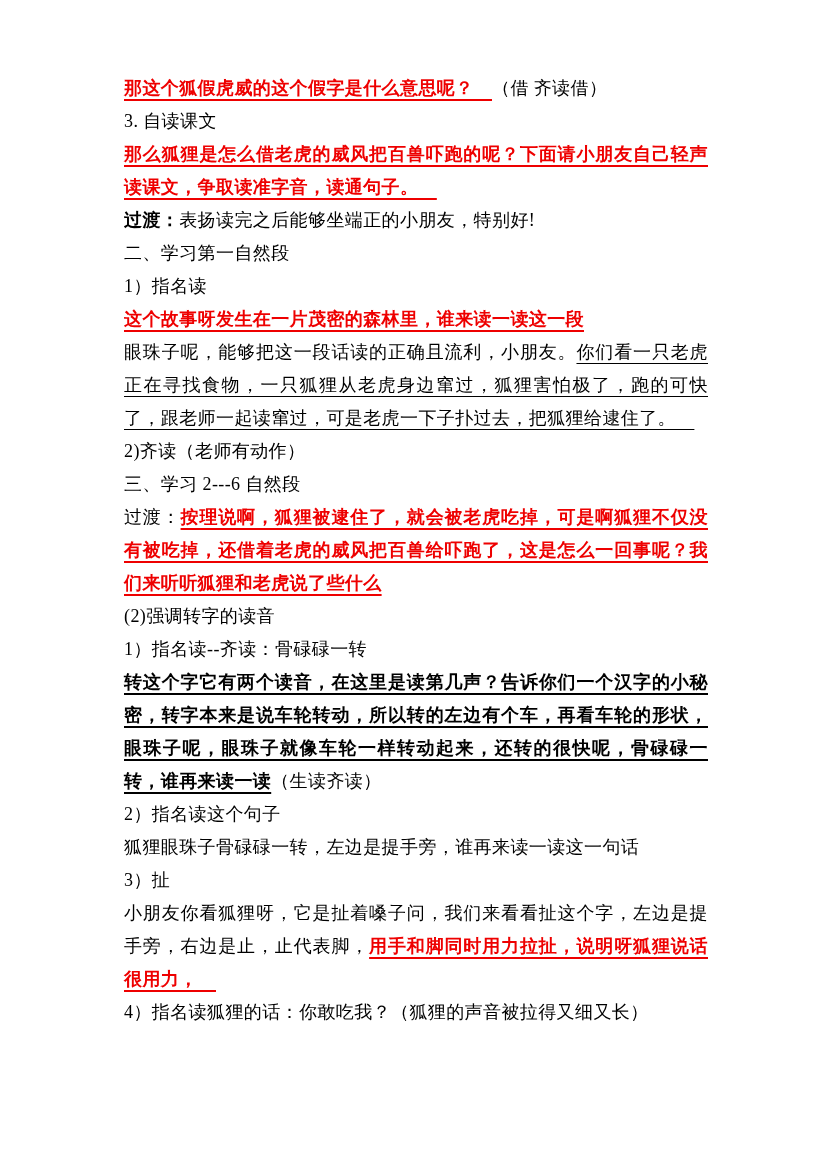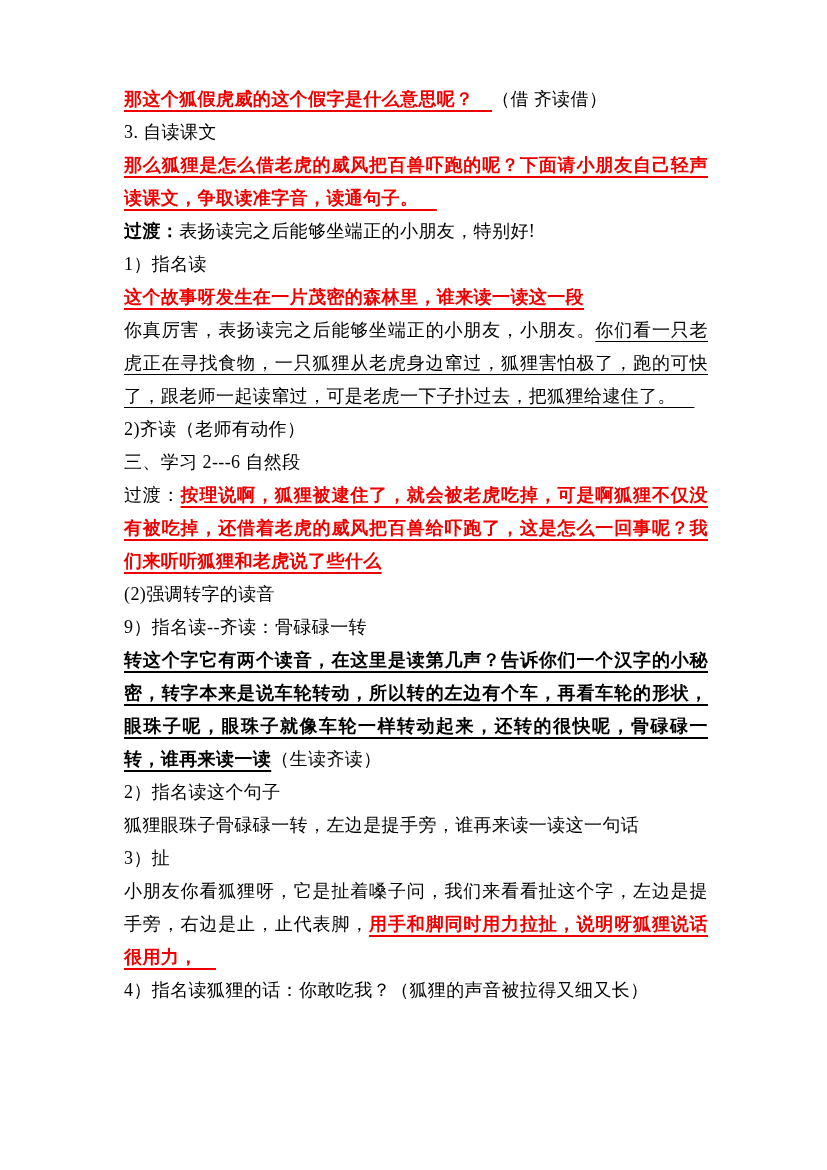--- a/index.html
+++ b/index.html
@@ -14,21 +14,21 @@
   body {
     width: 827px; height: 1170px;
     background: var(--page-bg);
     overflow: hidden;
     font-family: "Liberation Serif", "DejaVu Serif", serif;
     color: var(--ink);
   }
   .doc-content {
     position: absolute;
     left: 124px;
-    top: 83px;
+    top: 72px;
     width: 584px;
     font-size: 18px;
     line-height: 33px;
     text-align: justify;
     letter-spacing: 0.4px;
   }
   .doc-content p {
     margin: 0;
     padding: 0;
   }
@@ -65,38 +65,39 @@
   <div class="doc-content">
 
     <p><span class="run-red-bold-underline">那这个狐假虎威的这个假字是什么意思呢？　</span><span class="run-plain">（借 齐读借）</span></p>
 
     <p><span class="run-plain">3. 自读课文</span></p>
 
     <p><span class="run-red-bold-underline">那么狐狸是怎么借老虎的威风把百兽吓跑的呢？下面请小朋友自己轻声读课文，争取读准字音，读通句子。　</span></p>
 
     <p><span class="run-bold">过渡：</span><span class="run-plain">表扬读完之后能够坐端正的小朋友，特别好!</span></p>
 
+    <p><span class="run-plain">二、学习第一自然段</span></p>
 
     <p><span class="run-plain">1）指名读</span></p>
 
     <p><span class="run-red-bold-underline">这个故事呀发生在一片茂密的森林里，谁来读一读这一段</span></p>
 
-    <p><span class="run-plain">你真厉害，表扬读完之后能够坐端正的小朋友，小朋友。</span><span class="run-underline">你们看一只老虎正在寻找食物，一只狐狸从老虎身边窜过，狐狸害怕极了，跑的可快了，跟老师一起读窜过，可是老虎一下子扑过去，把狐狸给逮住了。　</span></p>
+    <p><span class="run-plain">眼珠子呢，能够把这一段话读的正确且流利，小朋友。</span><span class="run-underline">你们看一只老虎正在寻找食物，一只狐狸从老虎身边窜过，狐狸害怕极了，跑的可快了，跟老师一起读窜过，可是老虎一下子扑过去，把狐狸给逮住了。　</span></p>
 
     <p><span class="run-plain">2)齐读（老师有动作）</span></p>
 
     <p><span class="run-plain">三、学习 2---6 自然段</span></p>
 
     <p><span class="run-plain">过渡：</span><span class="run-red-bold-underline">按理说啊，狐狸被逮住了，就会被老虎吃掉，可是啊狐狸不仅没有被吃掉，还借着老虎的威风把百兽给吓跑了，这是怎么一回事呢？我们来听听狐狸和老虎说了些什么</span></p>
 
 
 
     <p><span class="run-plain">(2)强调转字的读音</span></p>
 
-    <p><span class="run-plain">9）指名读--齐读：骨碌碌一转</span></p>
+    <p><span class="run-plain">1）指名读--齐读：骨碌碌一转</span></p>
 
     <p><span class="run-bold-underline">转这个字它有两个读音，在这里是读第几声？告诉你们一个汉字的小秘密，转字本来是说车轮转动，所以转的左边有个车，再看车轮的形状，眼珠子呢，眼珠子就像车轮一样转动起来，还转的很快呢，骨碌碌一转，谁再来读一读</span><span class="run-plain">（生读齐读）</span></p>
 
     <p><span class="run-plain">2）指名读这个句子</span></p>
 
     <p><span class="run-plain">狐狸眼珠子骨碌碌一转，左边是提手旁，谁再来读一读这一句话</span></p>
 
     <p><span class="run-plain">3）扯</span></p>
 
     <p><span class="run-plain">小朋友你看狐狸呀，它是扯着嗓子问，我们来看看扯这个字，左边是提手旁，右边是止，止代表脚，</span><span class="run-red-bold-underline">用手和脚同时用力拉扯，说明呀狐狸说话很用力，　</span></p>

